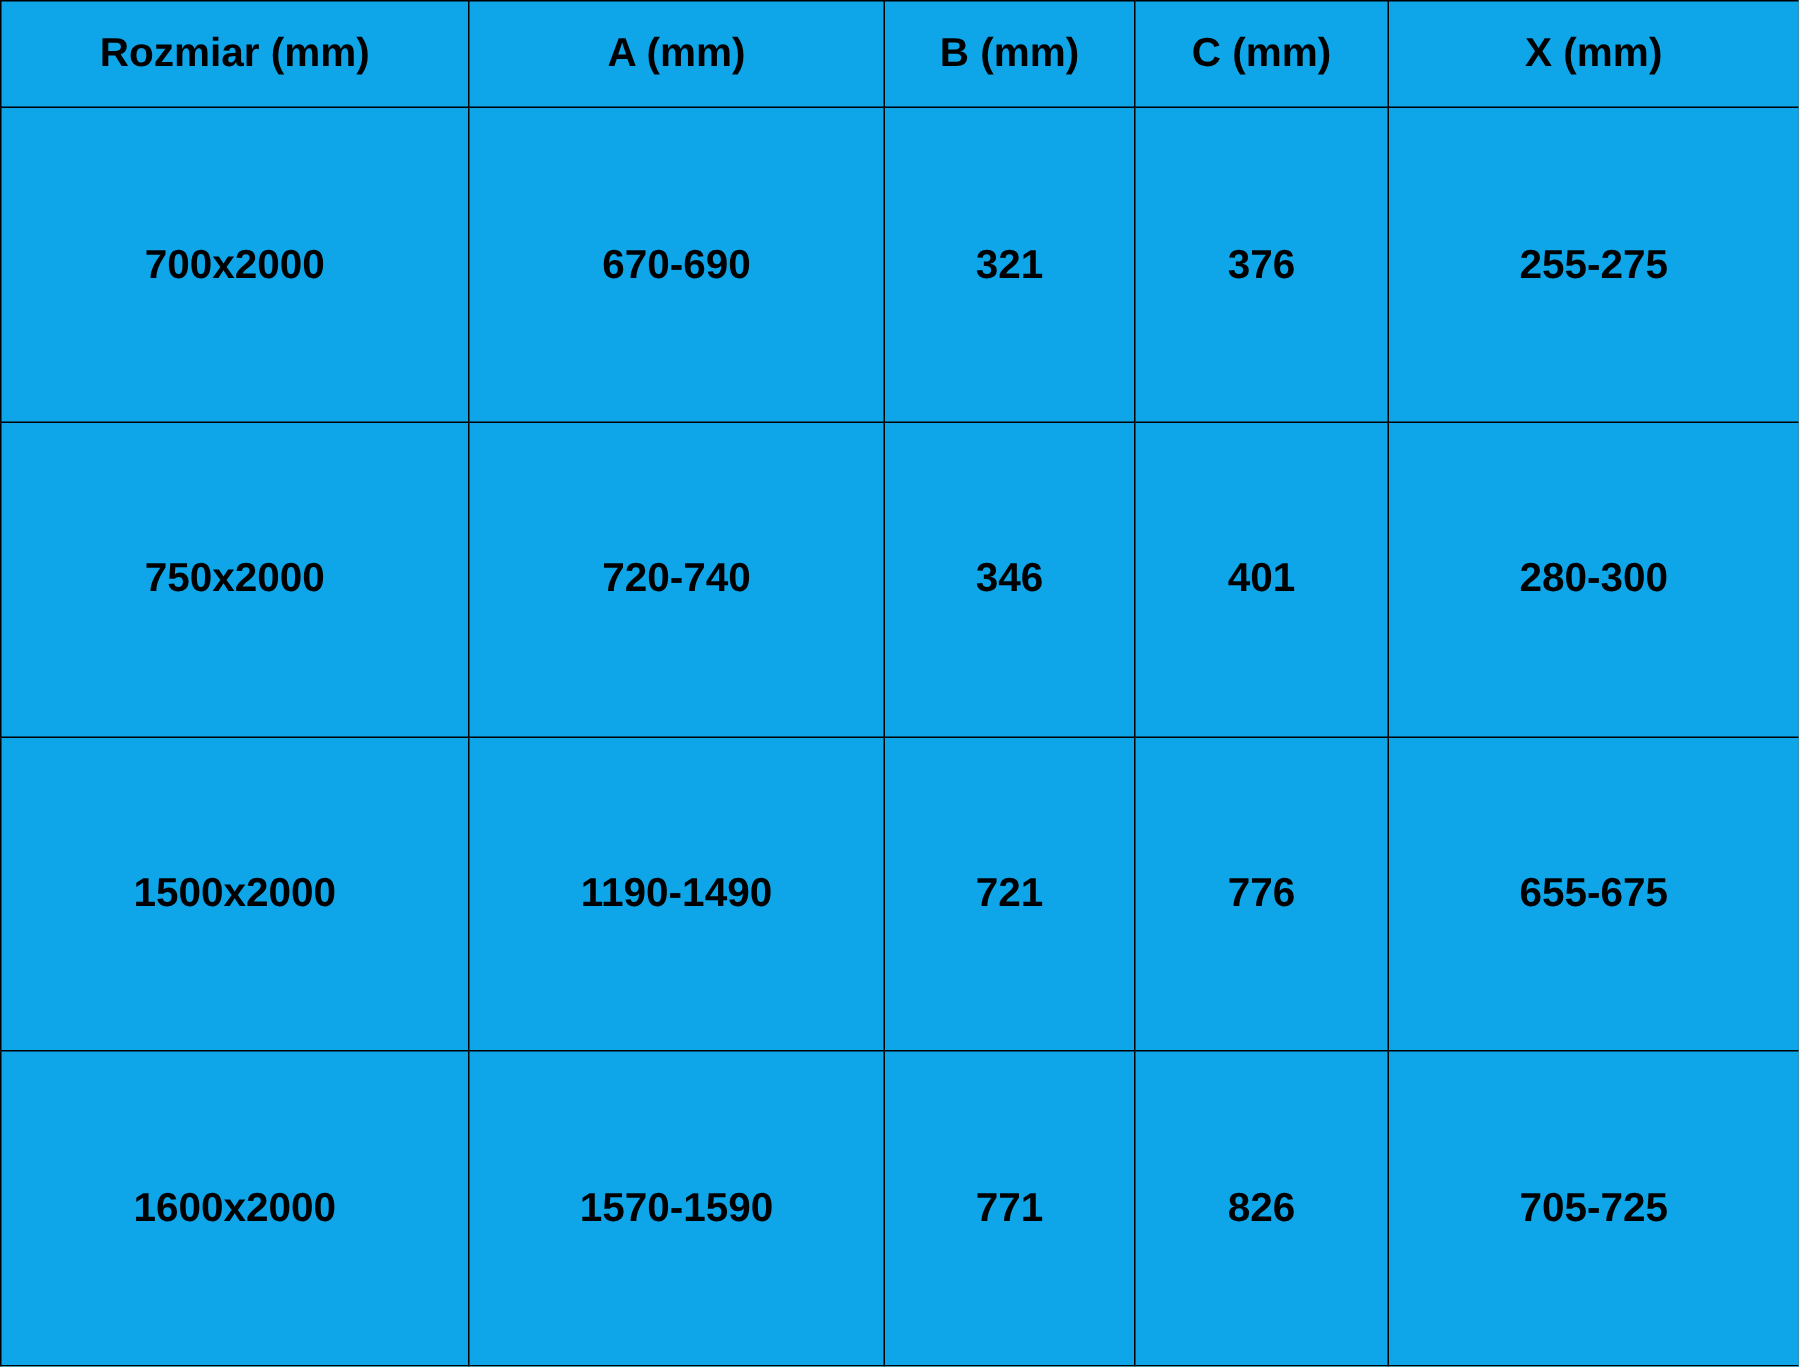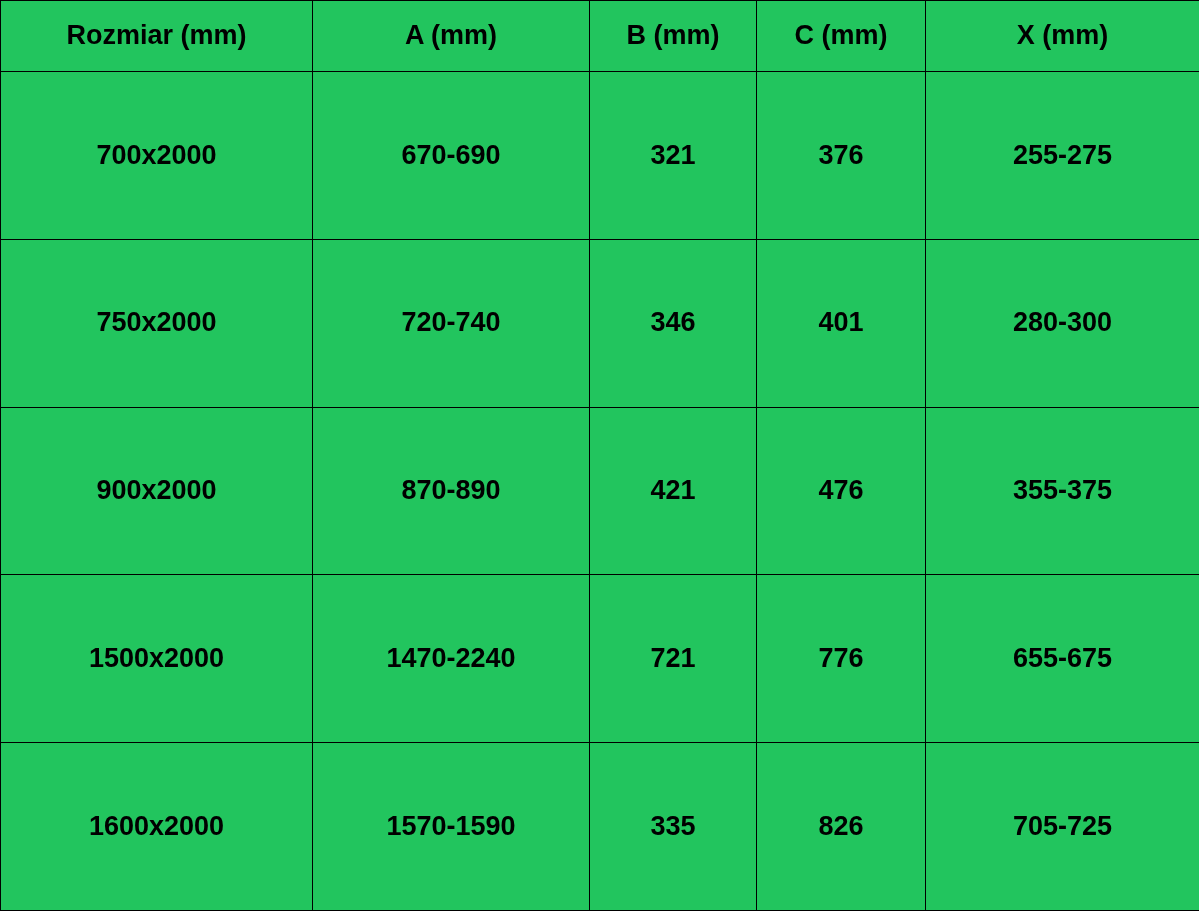--- a/index.html
+++ b/index.html
@@ -12,21 +12,21 @@
     color: #000000;
     width: 1199px;
     height: 911px;
     overflow: hidden;
   }
   table.spec-table {
     width: 1199px;
     height: 911px;
     border-collapse: collapse;
     table-layout: fixed;
-    background: #22c55e;
+    background: #0ea5e9;
   }
   table.spec-table th,
   table.spec-table td {
     border: 1.5px solid #000000;
     text-align: center;
     vertical-align: middle;
     padding: 0;
     font-size: 27px;
     line-height: 1.1;
     white-space: nowrap;
@@ -79,42 +79,35 @@
       <tr>
         <td>750x2000</td>
         <td>720-740</td>
         <td>346</td>
         <td>401</td>
         <td>280-300</td>
       </tr>
 
 
 
-      <tr>
-        <td>900x2000</td>
-        <td>870-890</td>
-        <td>421</td>
-        <td>476</td>
-        <td>355-375</td>
-      </tr>
 
 
 
 
 
 
       <tr>
         <td>1500x2000</td>
-        <td>1470-2240</td>
+        <td>1190-1490</td>
         <td>721</td>
         <td>776</td>
         <td>655-675</td>
       </tr>
 
       <tr>
         <td>1600x2000</td>
         <td>1570-1590</td>
-        <td>335</td>
+        <td>771</td>
         <td>826</td>
         <td>705-725</td>
       </tr>
     </tbody>
 </table>
 
 </body></html>

